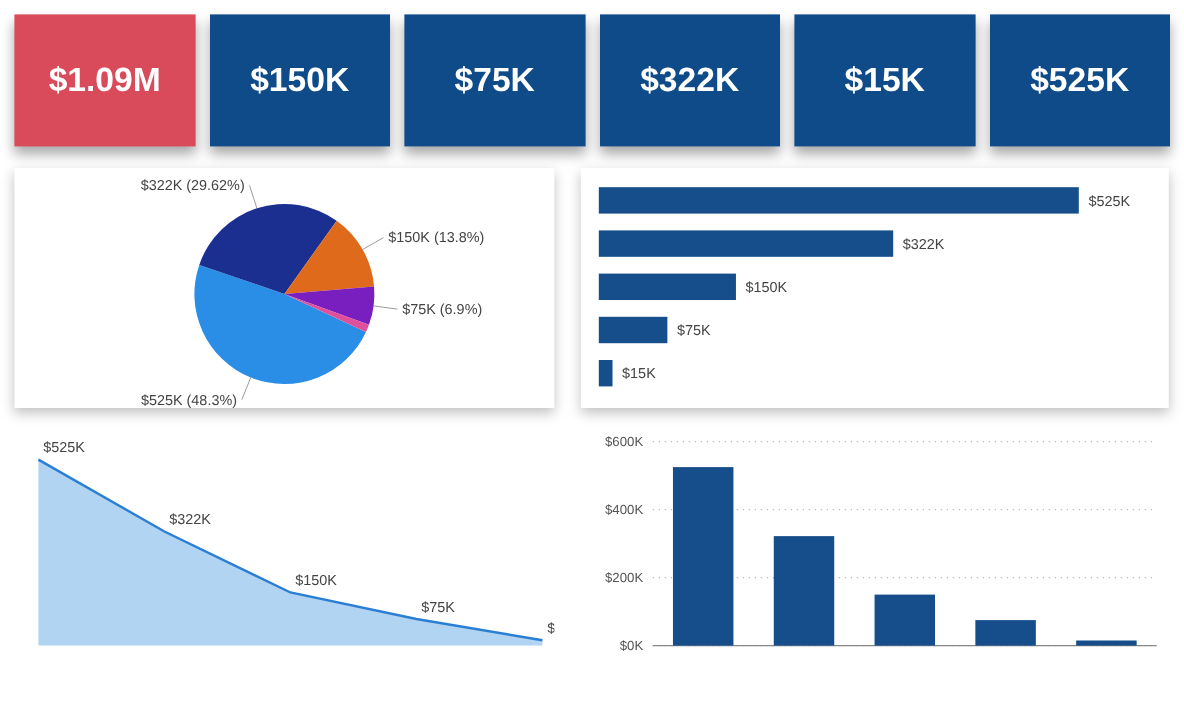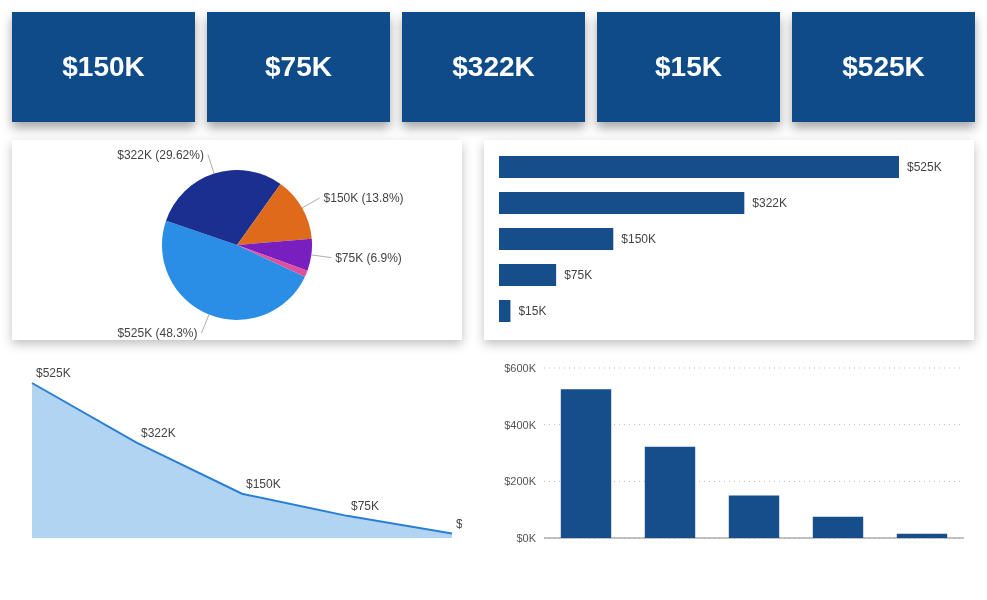--- a/index.html
+++ b/index.html
@@ -54,20 +54,23 @@
   .grid-dots { stroke: #bbb; stroke-width: 1; stroke-dasharray: 1 4; }
   .area-fill { fill: #b0d4f1; }
   .area-stroke { stroke: #2a7fd4; stroke-width: 2; fill: none; }
   .hbar { fill: #154e8a; }
   .vbar { fill: #154e8a; }
 </style>
 </head>
 <body>
 
 <div class="kpi-row">
+  <div class="kpi accent">
+      <span>$1.09M</span>
+    </div>
   <div class="kpi">
       <span>$150K</span>
     </div>
   <div class="kpi">
       <span>$75K</span>
     </div>
   <div class="kpi">
       <span>$322K</span>
     </div>
   <div class="kpi">

